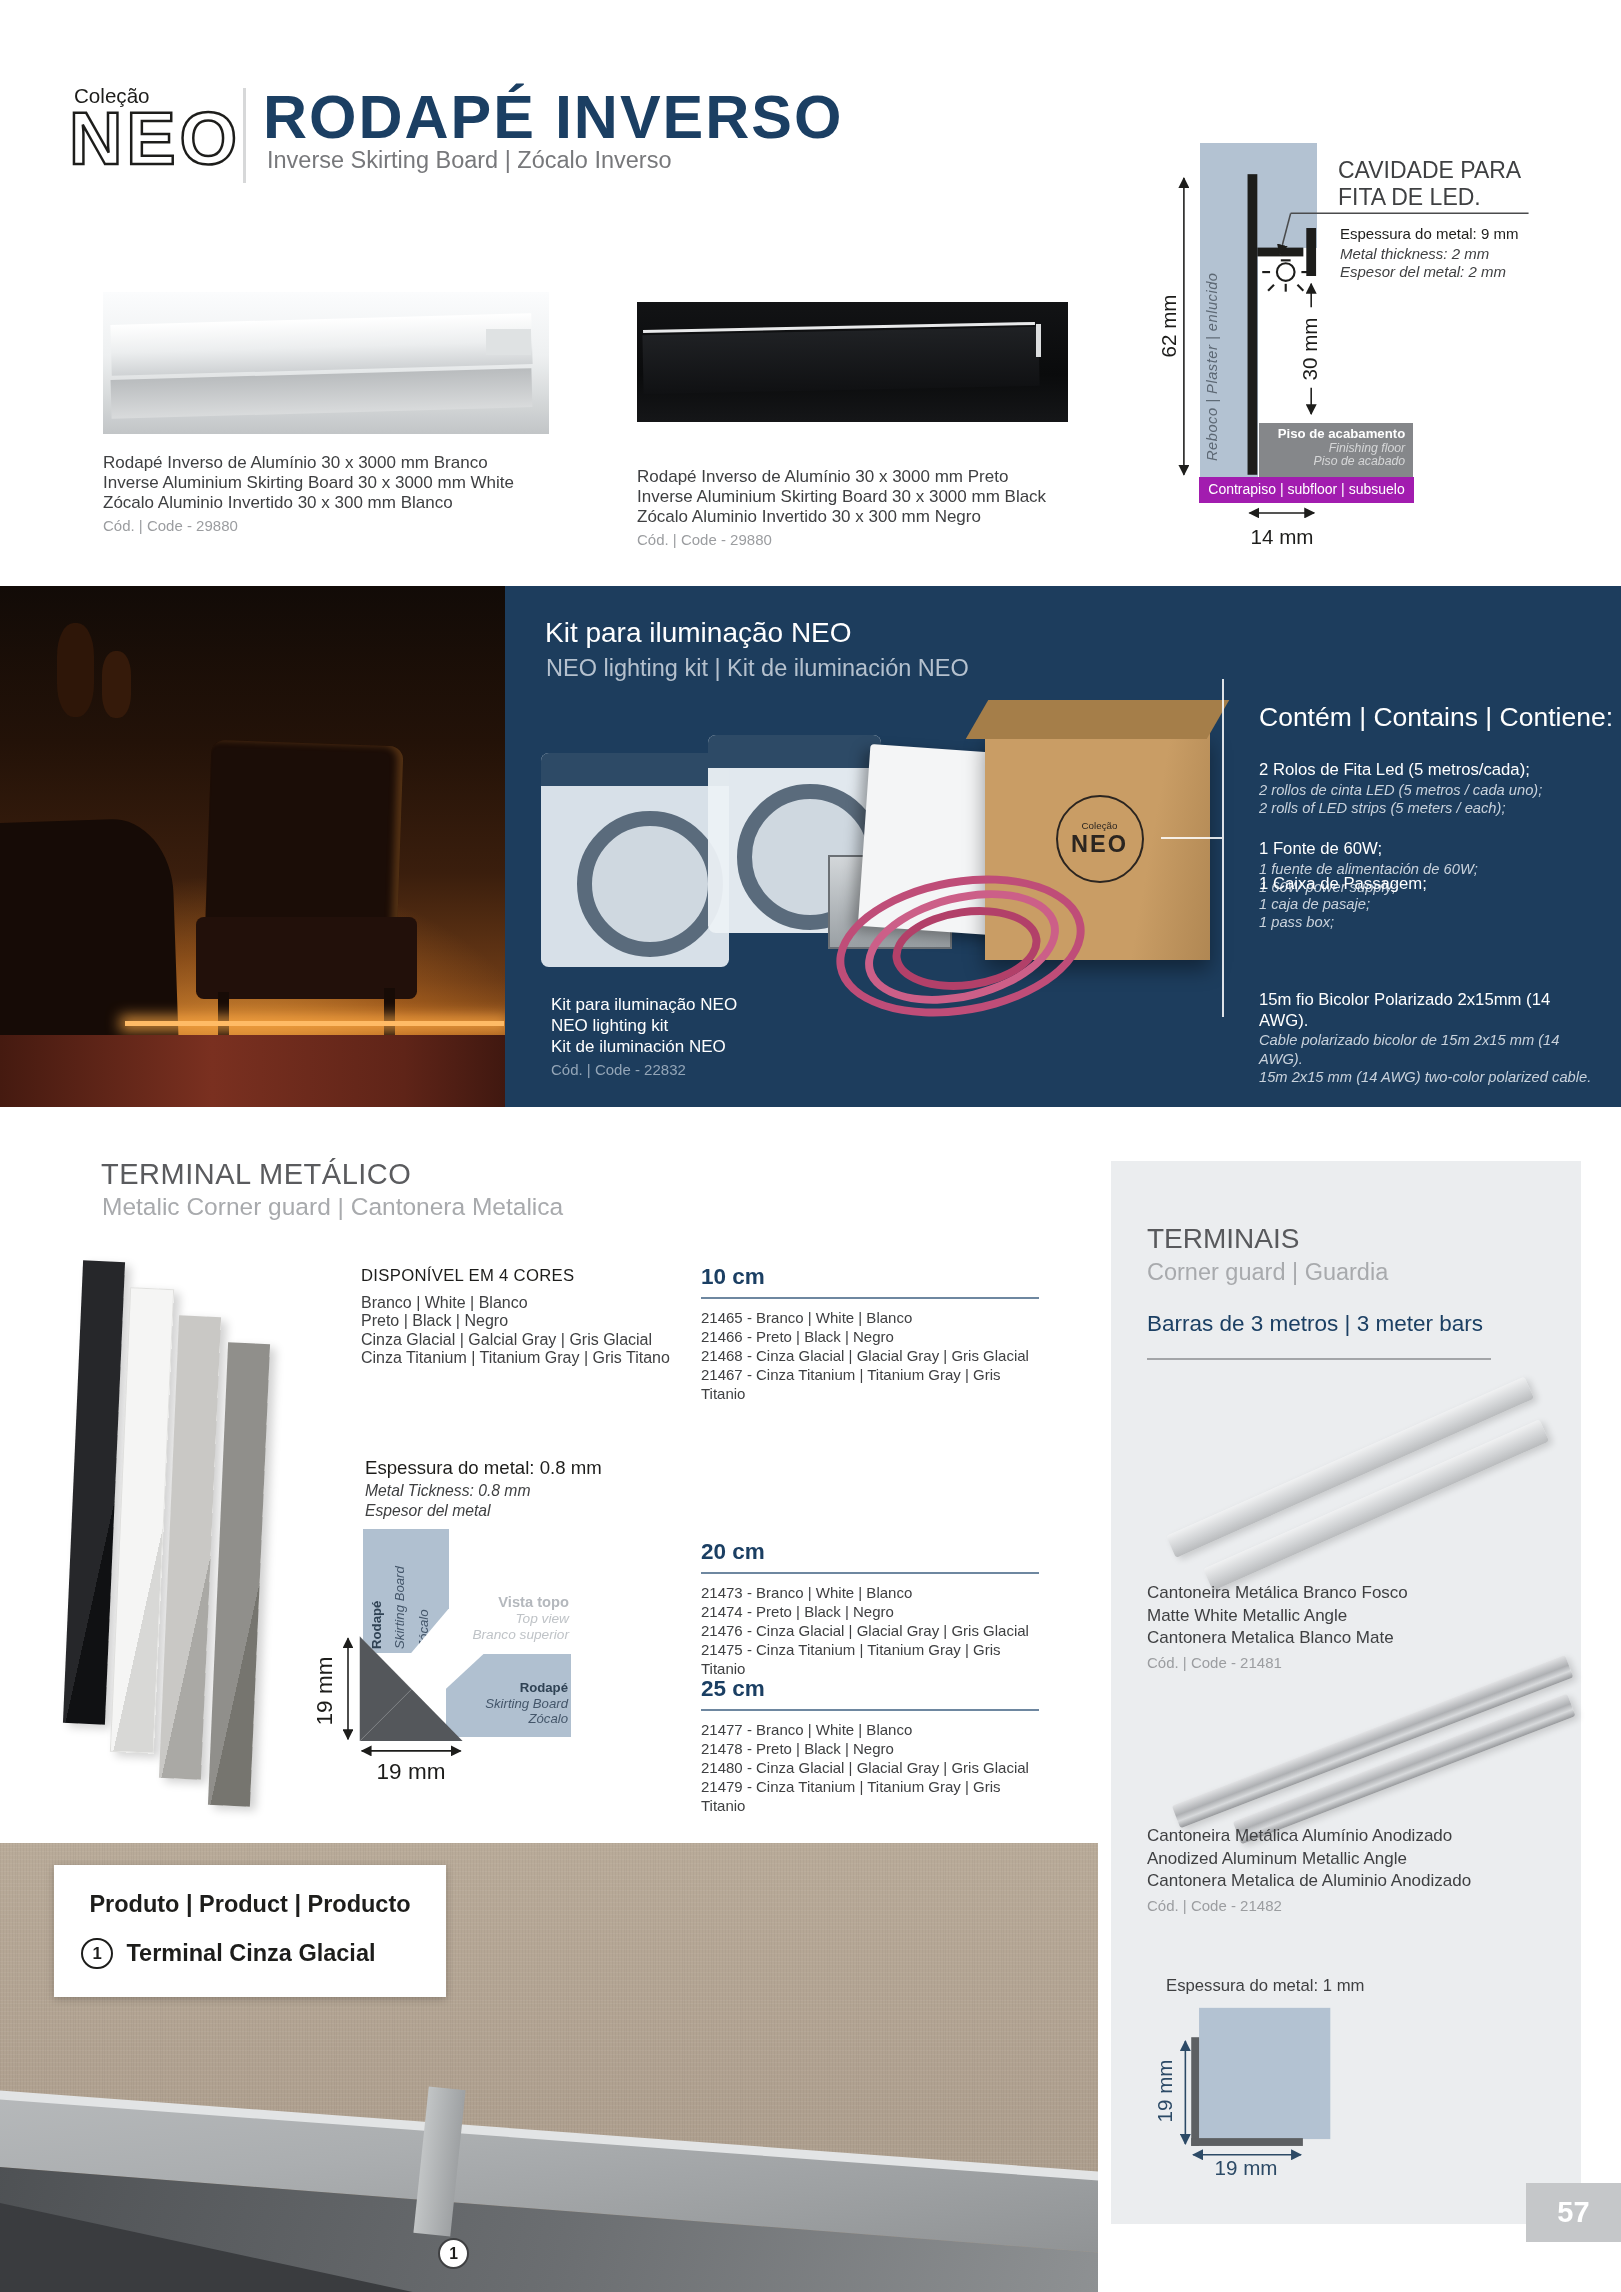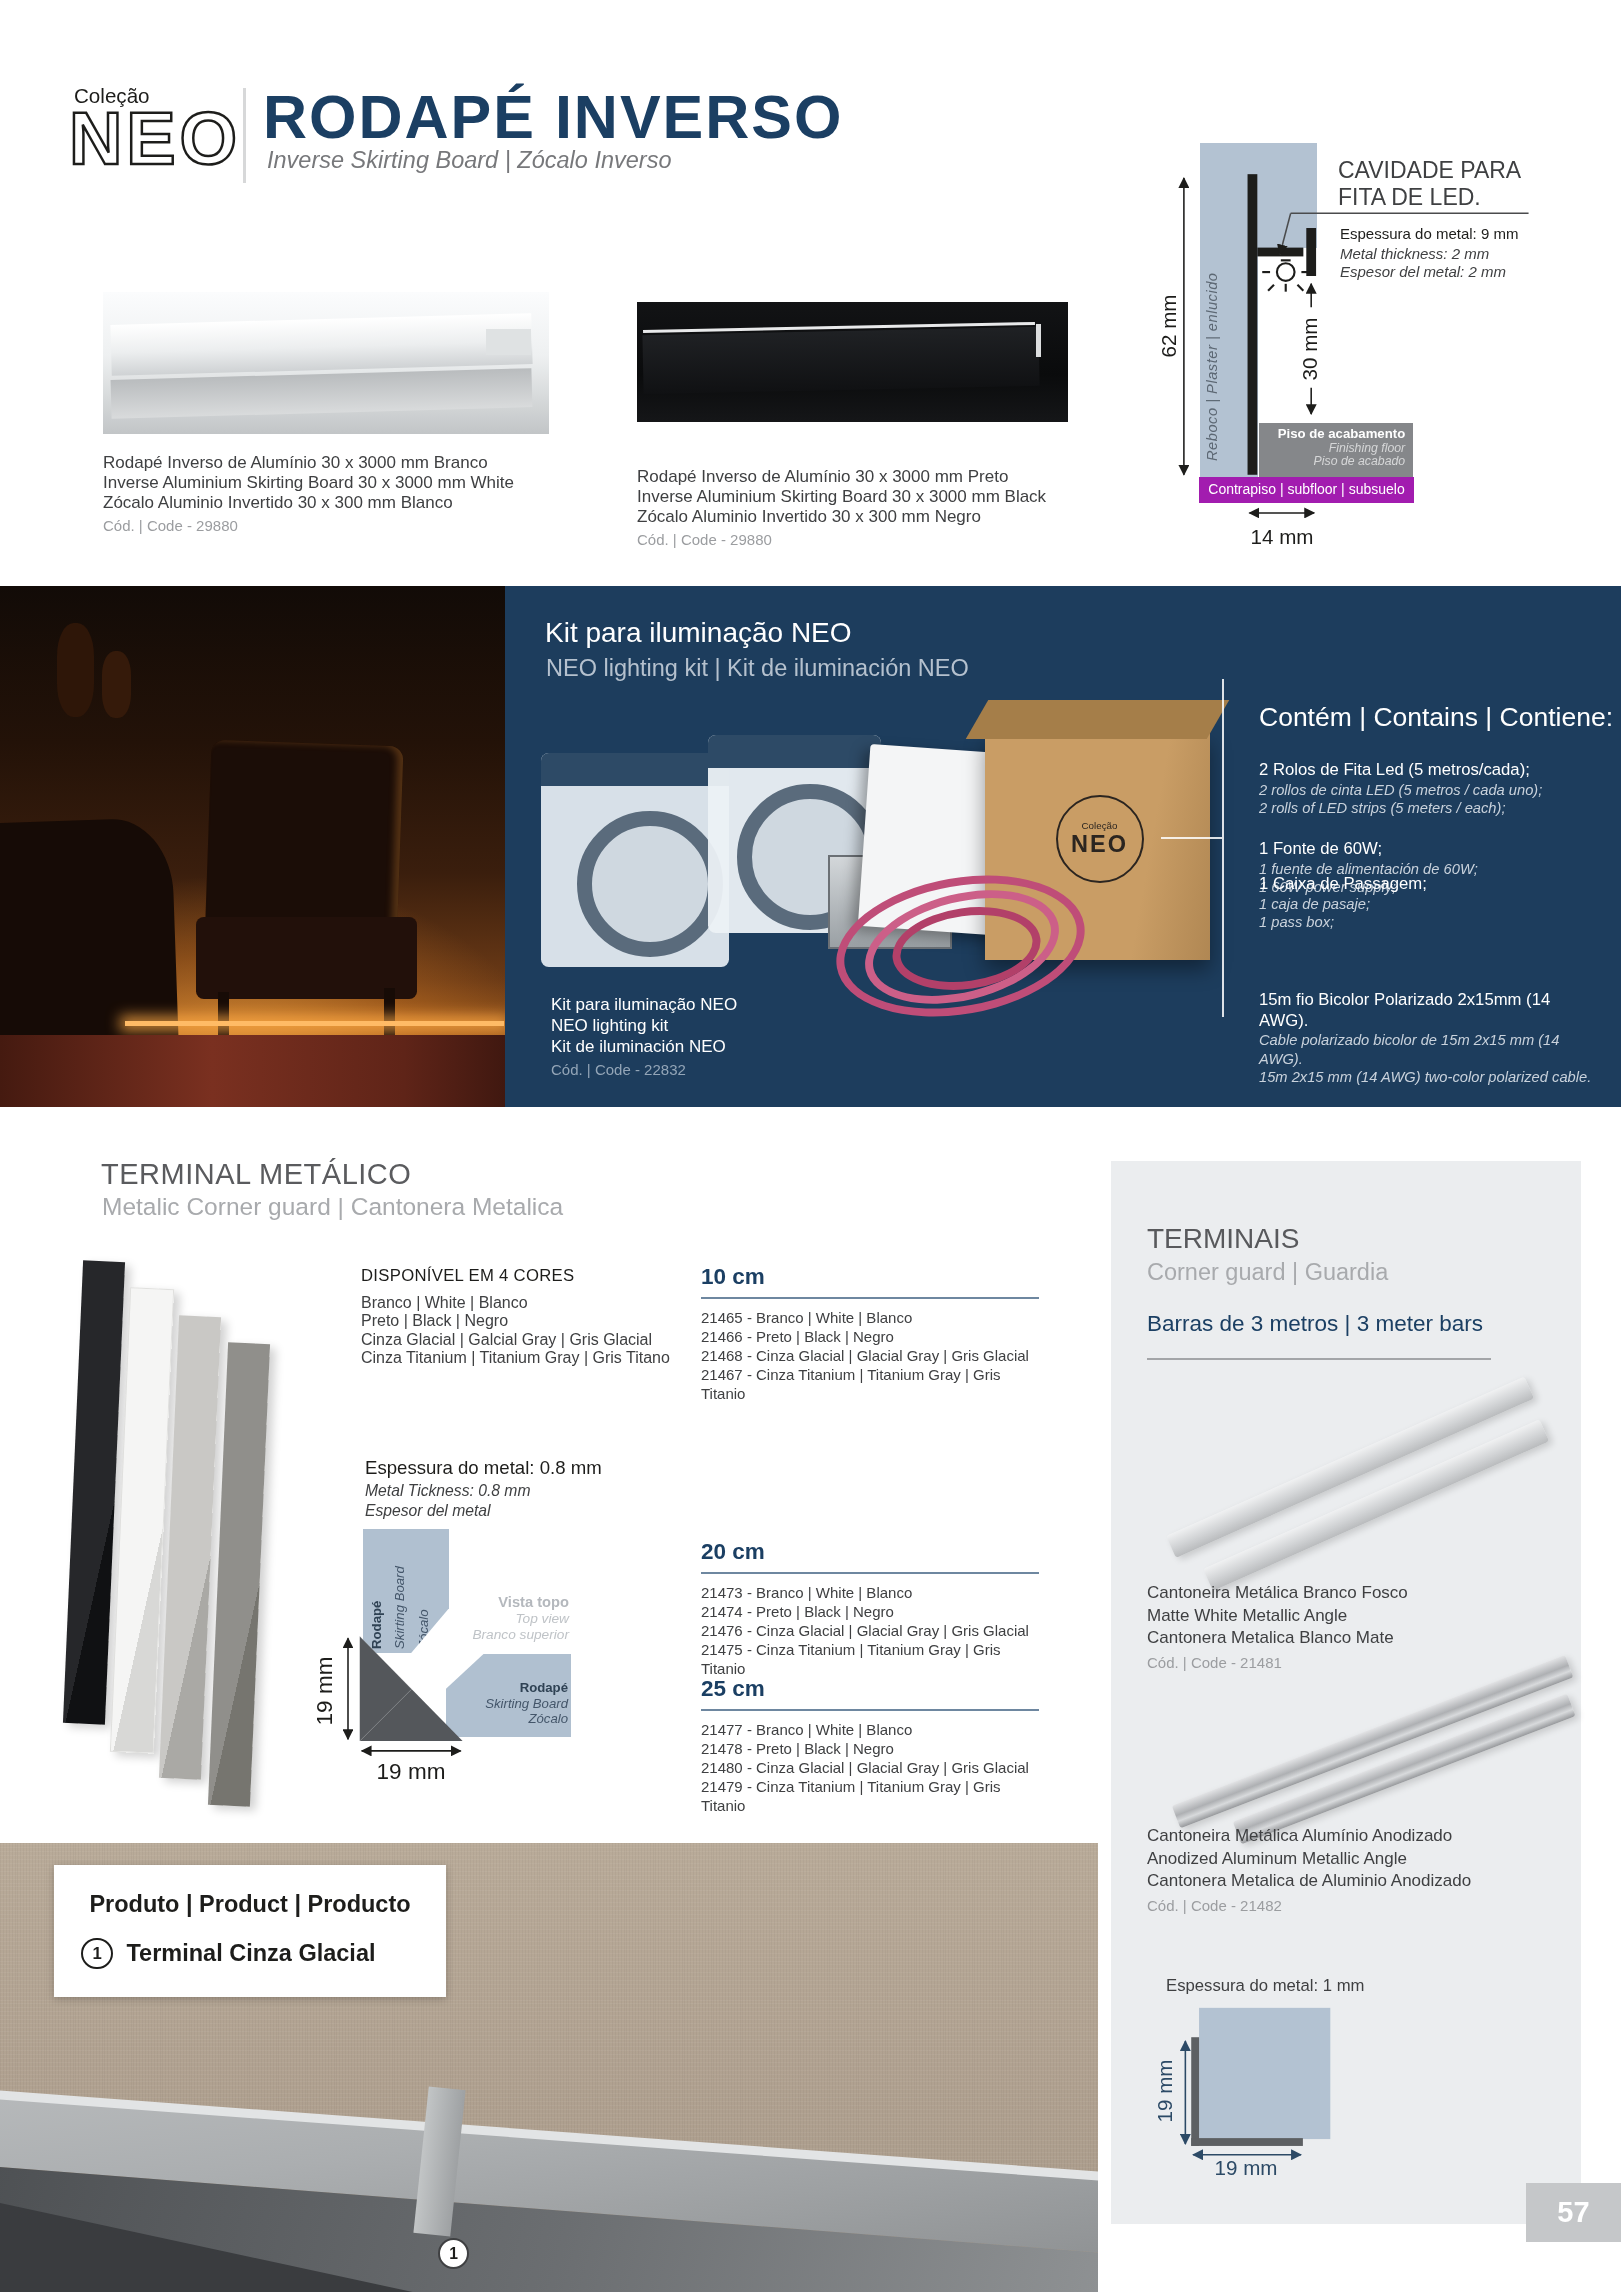--- a/index.html
+++ b/index.html
@@ -6,21 +6,21 @@
   #page{position:relative;width:1621px;height:2293px;background:#ffffff;overflow:hidden;
         font-family:"Liberation Sans","DejaVu Sans",sans-serif;color:#3f4042;}
   .abs{position:absolute;}
 
   
   .logo-colecao{left:74px;top:84px;font-size:20.6px;color:#1d1d1b;}
   .logo-neo{left:69px;top:96px;font-size:74px;font-weight:bold;letter-spacing:3.9px;
             color:transparent;-webkit-text-stroke:2.5px #1d1d1b;}
   .header-divider{left:243px;top:88px;width:2.9px;height:95px;background:#d7d8d9;}
   .page-title{left:263px;top:82px;font-size:61px;font-weight:800;color:#1b3f63;letter-spacing:2px;}
-  .page-subtitle{left:267px;top:147px;font-size:23.5px;font-weight:300;color:#77787b;font-style:italic;}
+  .page-subtitle{left:267px;top:147px;font-size:23.5px;font-weight:300;color:#77787b;}
 
   
   .wall-left{left:1200px;top:143px;width:58px;height:334px;background:#b3c2d2;}
   .wall-upright{left:1258px;top:143px;width:59px;height:105px;background:#b3c2d2;}
   .wall-label{left:1204px;top:167px;height:294px;writing-mode:vertical-rl;transform:rotate(180deg);
               font-size:14.7px;font-style:italic;color:#5d6874;letter-spacing:0.5px;}
   .floor-box{left:1259px;top:423px;width:154px;height:54px;background:#85878a;
              text-align:right;padding:3.9px 7.8px 0 0;box-sizing:border-box;}
   .floor-pt{font-size:13.2px;font-weight:bold;color:#fff;line-height:14.7px;}
   .floor-sub{font-size:12.3px;font-style:italic;color:#d6d7d8;line-height:13.7px;}

